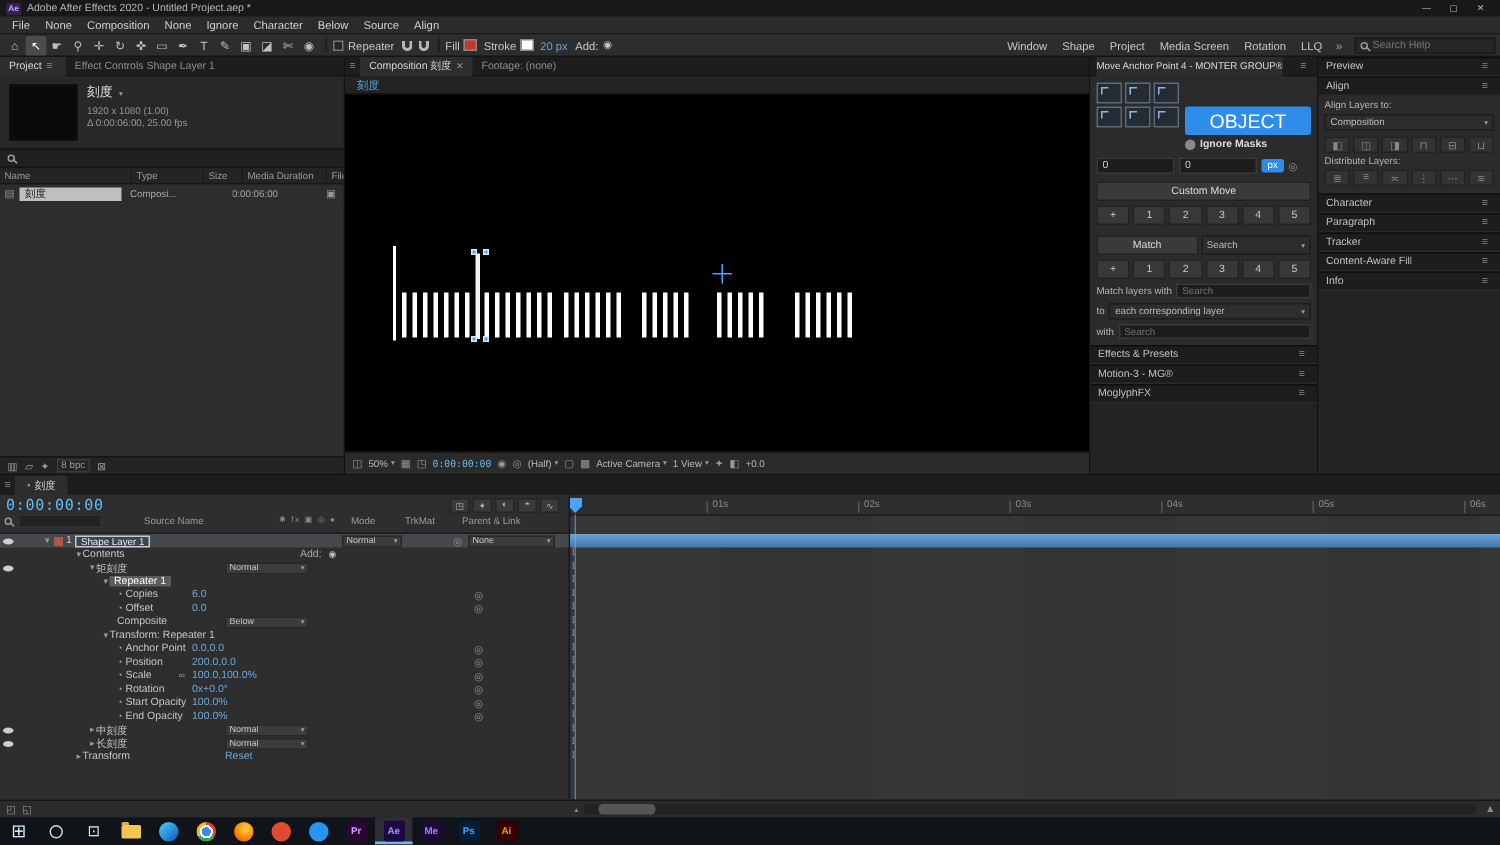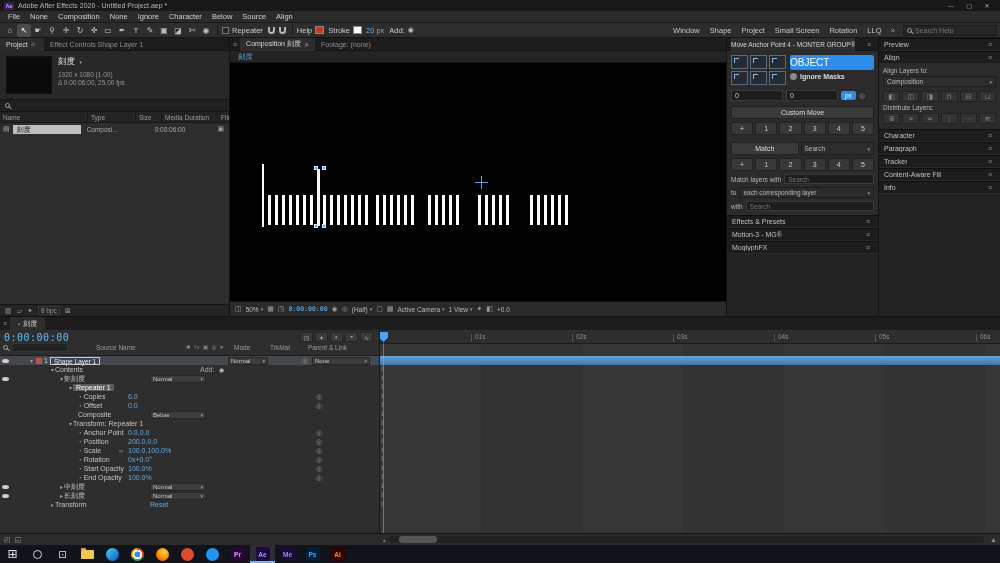--- a/index.html
+++ b/index.html
@@ -90,21 +90,21 @@
   .sb-exposure{color:#b9b9b9;font-size:6.5px;flex:none;}
 
   
   .anchor-panel{width:152px;flex:none;background:#2b2b2b;}
   .anchor-content{padding:4px;display:flex;flex-direction:column;gap:3px;flex:none;background:#2b2b2b;}
   .anchor-top{display:flex;gap:4px;}
   .agrid{display:grid;grid-template-columns:repeat(3,17px);grid-auto-rows:14px;gap:2px;}
   .agrid-cell{border:1px solid #5a6b80;background:#252b33;position:relative;}
   .agrid-cell::before{content:'';position:absolute;left:2px;top:2px;width:4px;height:4px;border-left:1px solid #8fb8e8;border-top:1px solid #8fb8e8;}
   .anchor-top-right{flex:1;display:flex;flex-direction:column;gap:3px;align-items:stretch;}
-  .object-btn{background:var(--object-blue,#2e8ceb);color:#fff;font-size:10px;text-align:left;padding:2px 0;border-radius:2px;}
+  .object-btn{background:var(--object-blue,#2e8ceb);color:#fff;font-size:13px;text-align:center;padding:2px 0;border-radius:2px;margin-top:16px;}
   .ig-row{display:flex;align-items:center;gap:3px;}
   .toggle-dot{width:7px;height:7px;border-radius:50%;background:#8a8a8a;flex:none;}
   .ig-label{font-size:7px;color:#ddd;font-weight:bold;white-space:nowrap;}
   .ip-row{display:flex;align-items:center;gap:3px;margin-top:2px;}
   .num-input{width:52px;height:11px;background:#1d1d1d;border:1px solid #3a3a3a;color:#ccc;font-size:7px;padding:0 3px;font-family:inherit;}
   .px-btn{background:var(--object-blue,#2e8ceb);color:#fff;font-size:6.5px;padding:1px 4px;border-radius:2px;}
   .pw-icon{color:#9a9a9a;font-size:7px;}
   .section-bar{background:#3a3a3a;border:1px solid #222;color:#ddd;font-size:7px;text-align:center;padding:2px 0;margin-top:2px;}
   .abtn-row{display:flex;gap:2px;}
   .abtn{flex:1;background:#383838;border:1px solid #222;color:#ccc;font-size:7px;text-align:center;padding:2px 0;}
@@ -243,33 +243,33 @@
         <div class="tool-btn">◪</div>
         <div class="tool-btn">✄</div>
         <div class="tool-btn">◉</div>
       </div>
     <span class="tb-sep"></span>
     <span class="chk"></span>
     <span class="tb-label">Repeater</span>
     <span class="magnet"></span>
     <span class="magnet"></span>
     <span class="tb-sep"></span>
-    <span class="tb-label">Help</span>
+    <span class="tb-label">Fill</span>
     <span class="swatch" style="background: rgb(196, 58, 37);"></span>
     <span class="tb-label">Stroke</span>
     <span class="swatch" style="background: rgb(255, 255, 255);"></span>
     <span class="blue-val">20 px</span>
     <span class="tb-label">Add:</span>
     <span class="add-dot">◉</span>
     <div class="toolbar-right">
       <div class="tools-group">
           <div class="ws-item">Window</div>
           <div class="ws-item">Shape</div>
           <div class="ws-item">Project</div>
-          <div class="ws-item">Small Screen</div>
+          <div class="ws-item">Media Screen</div>
           <div class="ws-item">Rotation</div>
           <div class="ws-item">LLQ</div>
         </div>
       <span class="ws-overflow">»</span>
       <div class="help-search">
         <span class="mag"></span>
         <input placeholder="Search Help" style="">
       </div>
     </div>
   </div>

